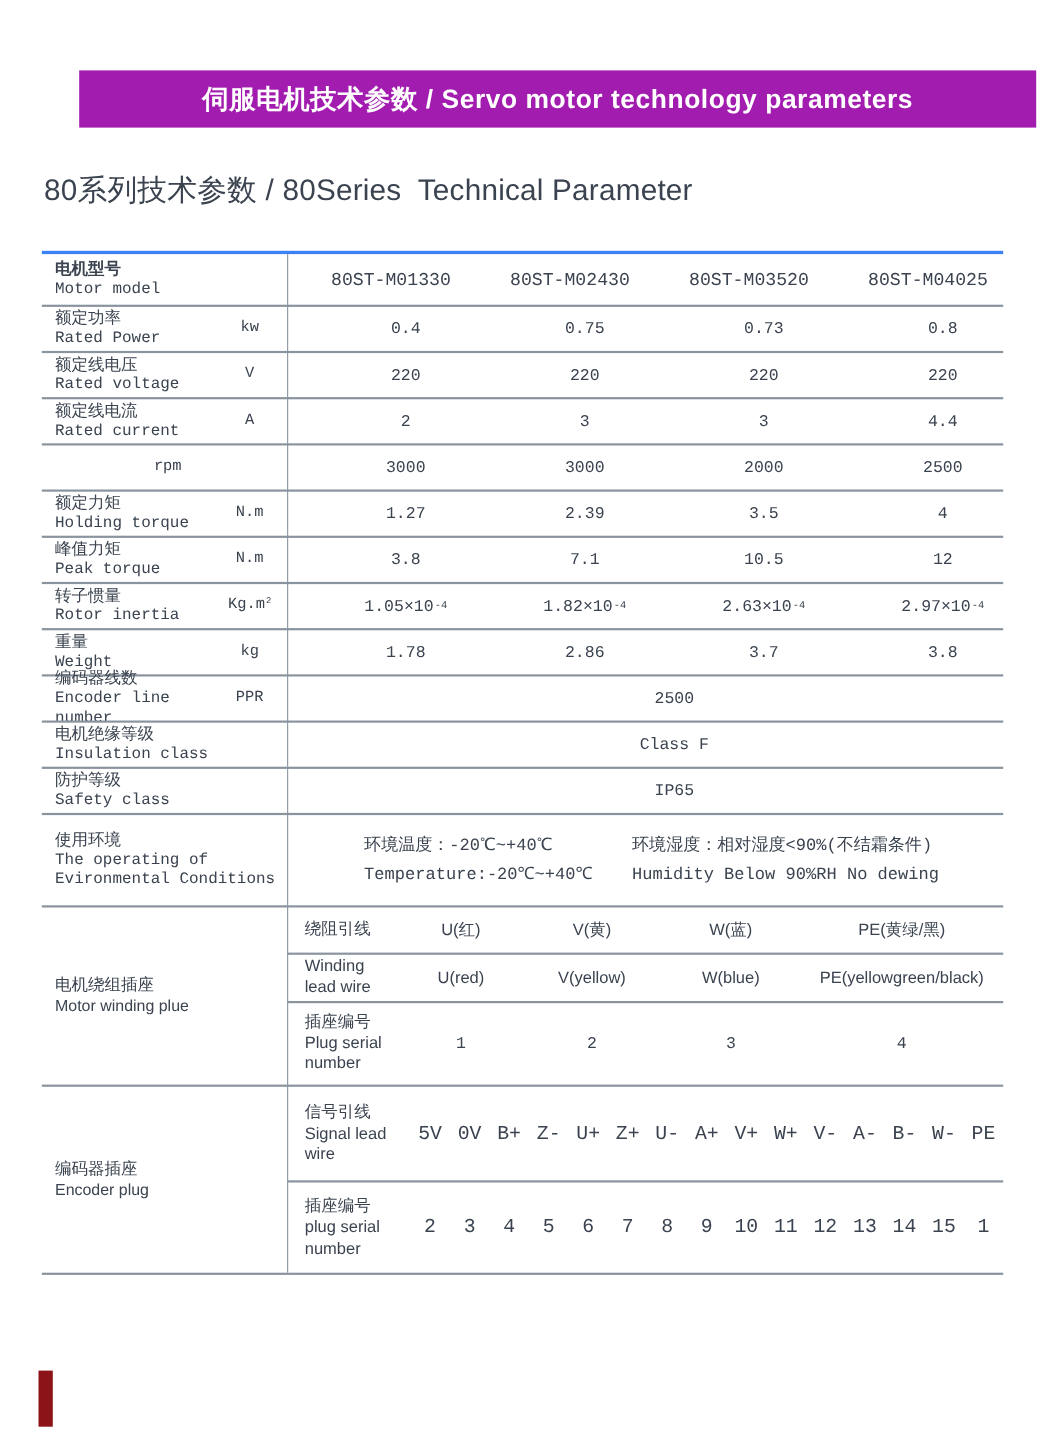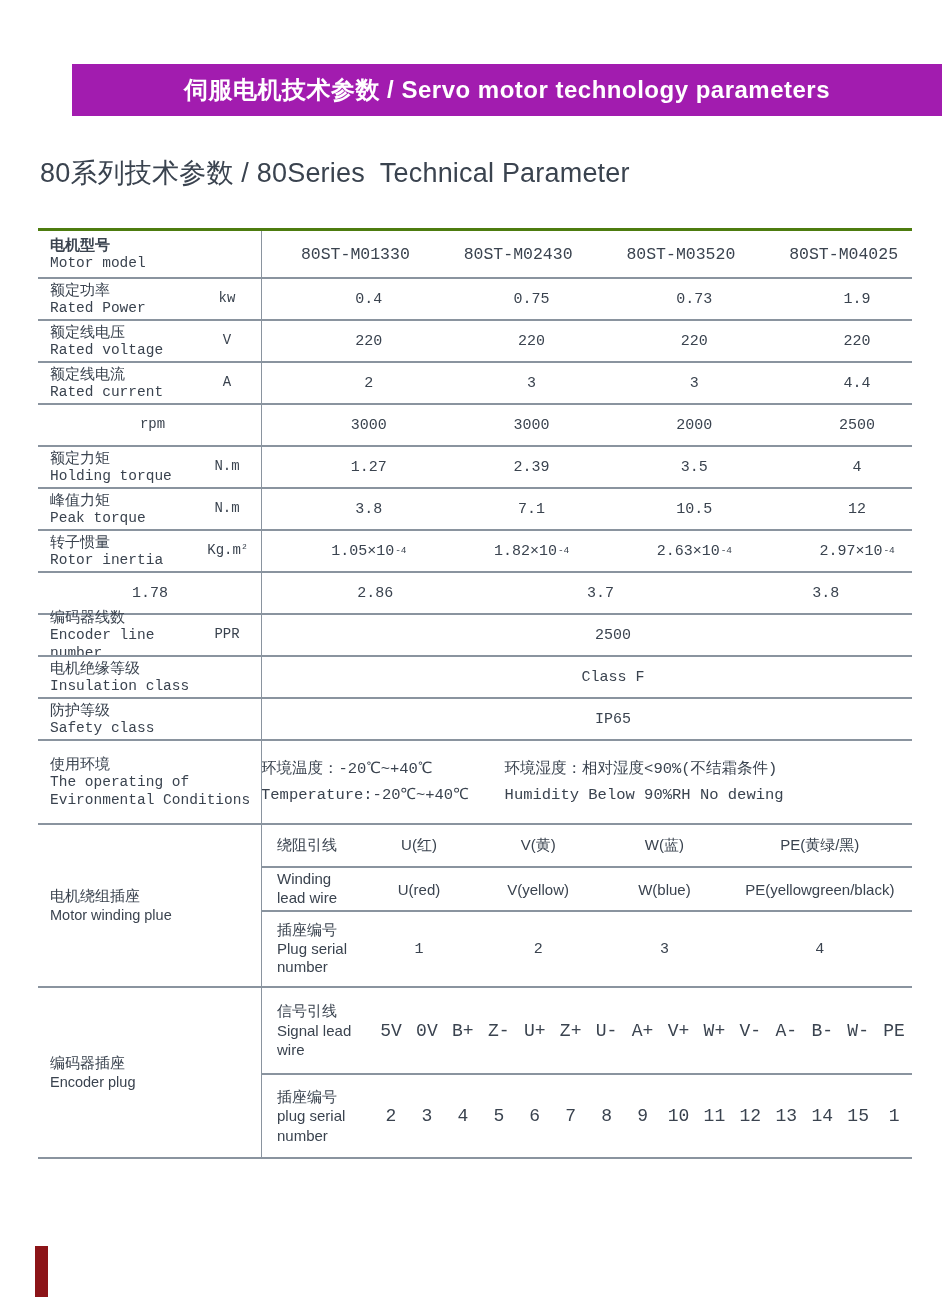--- a/index.html
+++ b/index.html
@@ -16,21 +16,21 @@
   }
   .banner-title{color:#ffffff;font-size:24px;font-weight:bold;letter-spacing:.5px;}
 
   .page-title{
     position:absolute;left:40px;top:155px;font-size:27px;color:#3A434F;
     white-space:pre;letter-spacing:.2px;
   }
 
   .ptable{
     position:absolute;left:38px;top:228px;width:874px;
-    border-top:3px solid #4d7c0f;border-bottom:2px solid #8A949F;
+    border-top:3px solid #3b82f6;border-bottom:2px solid #8A949F;
     font-size:15px;
   }
   .row{display:flex;position:relative;}
   .row + .row{border-top:2px solid #8A949F;}
   .vline{position:absolute;left:223px;top:0;bottom:0;width:1px;background:#8A949F;}
 
   .label-cell{
     width:223px;box-sizing:border-box;padding:4px 6px 4px 12px;
     display:flex;flex-direction:column;justify-content:center;line-height:1.25;
   }
@@ -44,21 +44,21 @@
   .vcell{flex:1;display:flex;align-items:center;justify-content:center;font-size:15px;margin-left:26px;}
   .model{font-size:16.5px;}
   .header-row{height:46px;}
   .r40{height:40px;gap:27px;}
   sup{font-size:9.5px;vertical-align:super;line-height:0;margin-left:1px;}
   .unit sup{font-size:8px;}
 
   .env-row{height:82px;}
   .env-values{flex:1;display:flex;align-items:center;}
   .env-block{display:flex;flex-direction:column;gap:5px;font-size:15.5px;line-height:1.3;}
-  .env-block.temp{justify-content:flex-end;}
+  .env-block.temp{margin-left:70px;justify-content:flex-end;}
   .env-block.hum{margin-left:36px;}
 
   .section-label{padding-left:12px;line-height:1.35;}
   .section-body{flex:1;display:flex;flex-direction:column;}
   .sub-row{display:flex;align-items:center;}
   .sub-row.bt{border-top:2px solid #8A949F;}
 
   .wind .sub-label{width:102px;box-sizing:border-box;padding-left:16px;font-size:15px;line-height:1.25;}
   .wcell{display:flex;align-items:center;justify-content:center;font-size:15px;}
   .w1{flex:1.02;}.w2{flex:1.15;}.w3{flex:1.15;}.w4{flex:1.68;}
@@ -99,21 +99,21 @@
     <div class="label-cell with-unit">
       <div class="lbl">
         <div class="zh">额定功率</div>
         <div class="en mono">Rated Power</div>
       </div>
       <div class="unit mono">kw</div>
     </div>
     <div class="vcell mono">0.4</div>
     <div class="vcell mono">0.75</div>
     <div class="vcell mono">0.73</div>
-    <div class="vcell mono">1.9</div>
+    <div class="vcell mono">0.8</div>
   </div>
 
   <div class="row r40">
     <div class="label-cell with-unit">
       <div class="lbl">
         <div class="zh">额定线电压</div>
         <div class="en mono">Rated voltage</div>
       </div>
       <div class="unit mono">V</div>
     </div>
@@ -195,20 +195,27 @@
         <span>2.63×10</span>
         <sup>-4</sup>
       </div>
     <div class="vcell mono">
         <span>2.97×10</span>
         <sup>-4</sup>
       </div>
   </div>
 
   <div class="row r40">
+    <div class="label-cell with-unit">
+      <div class="lbl">
+        <div class="zh">重量</div>
+        <div class="en mono">Weight</div>
+      </div>
+      <div class="unit mono">kg</div>
+    </div>
     <div class="vcell mono">1.78</div>
     <div class="vcell mono">2.86</div>
     <div class="vcell mono">3.7</div>
     <div class="vcell mono">3.8</div>
   </div>
 
   <div class="row r40">
     <div class="label-cell with-unit">
       <div class="lbl">
         <div class="zh">编码器线数</div>

